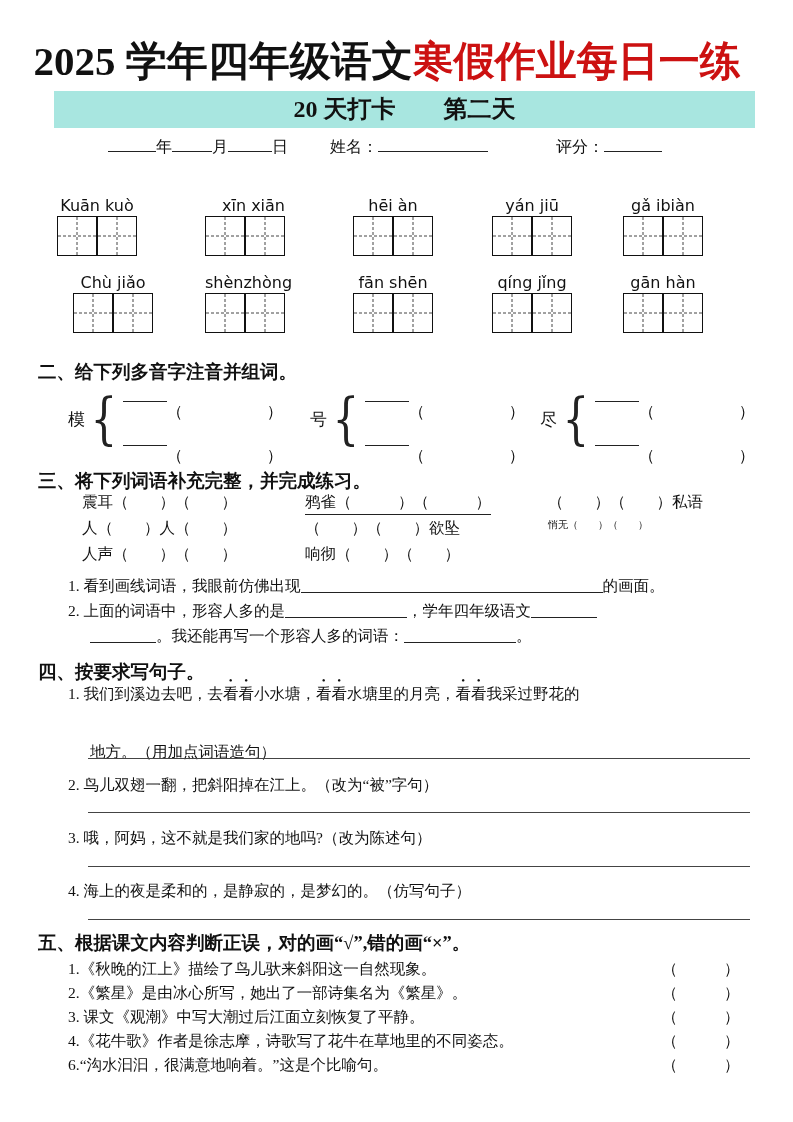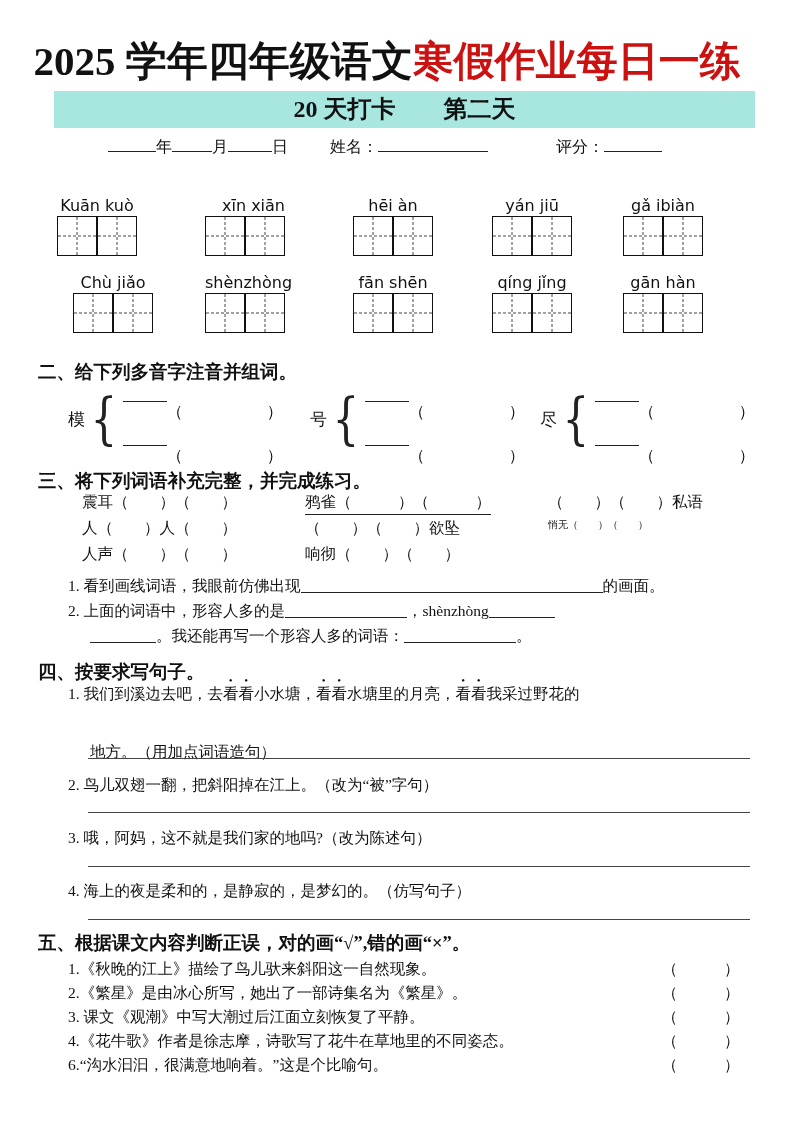--- a/index.html
+++ b/index.html
@@ -259,21 +259,21 @@
       <div class="idiom" style="left: 548px; top: 518px; position: absolute; font-size: 10px; white-space: nowrap;">悄无（　　）（　　）</div>
       <div class="idiom" style="left: 82px; top: 544px; position: absolute; font-size: 15.5px; white-space: nowrap;">人声（　　）（　　）</div>
       <div class="idiom" style="left: 305px; top: 544px; position: absolute; font-size: 15.5px; white-space: nowrap;">响彻（　　）（　　）</div>
     </div>
 
   <div class="qline" style="left:68px; top:576px;">
     <span>1. 看到画线词语，我眼前仿佛出现</span><span class="blank" style="width:302px;"></span><span>的画面。</span>
   </div>
 
   <div class="qline" style="left:68px; top:601px;">
-    <span>2. 上面的词语中，形容人多的是</span><span class="blank" style="width:122px;"></span><span>，shènzhòng</span><span class="blank" style="width:66px;"></span>
+    <span>2. 上面的词语中，形容人多的是</span><span class="blank" style="width:122px;"></span><span>，学年四年级语文</span><span class="blank" style="width:66px;"></span>
   </div>
   <div class="qline" style="left:90px; top:626px;text-align:right;">
     <span class="blank" style="width:66px;"></span><span>。我还能再写一个形容人多的词语：</span><span class="blank" style="width:112px;"></span><span>。</span>
   </div>
 
   <div class="sec-head" style="top:659px;">四、按要求写句子。</div>
   <div id="s4-body">
       <div class="s4-item" style="left: 68px; top: 684px;">1. 我们到溪边去吧，去<span class="dotchar">看</span><span class="dotchar">看</span>小水塘，<span class="dotchar">看</span><span class="dotchar">看</span>水塘里的月亮，<span class="dotchar">看</span><span class="dotchar">看</span>我采过野花的</div>
       <div class="s4-item" style="left: 90px; top: 706px; margin-top: 36px;">地方。（用加点词语造句）</div>
       <div class="s4-rule" style="left: 88px; top: 758px; width: 662px;"></div>

